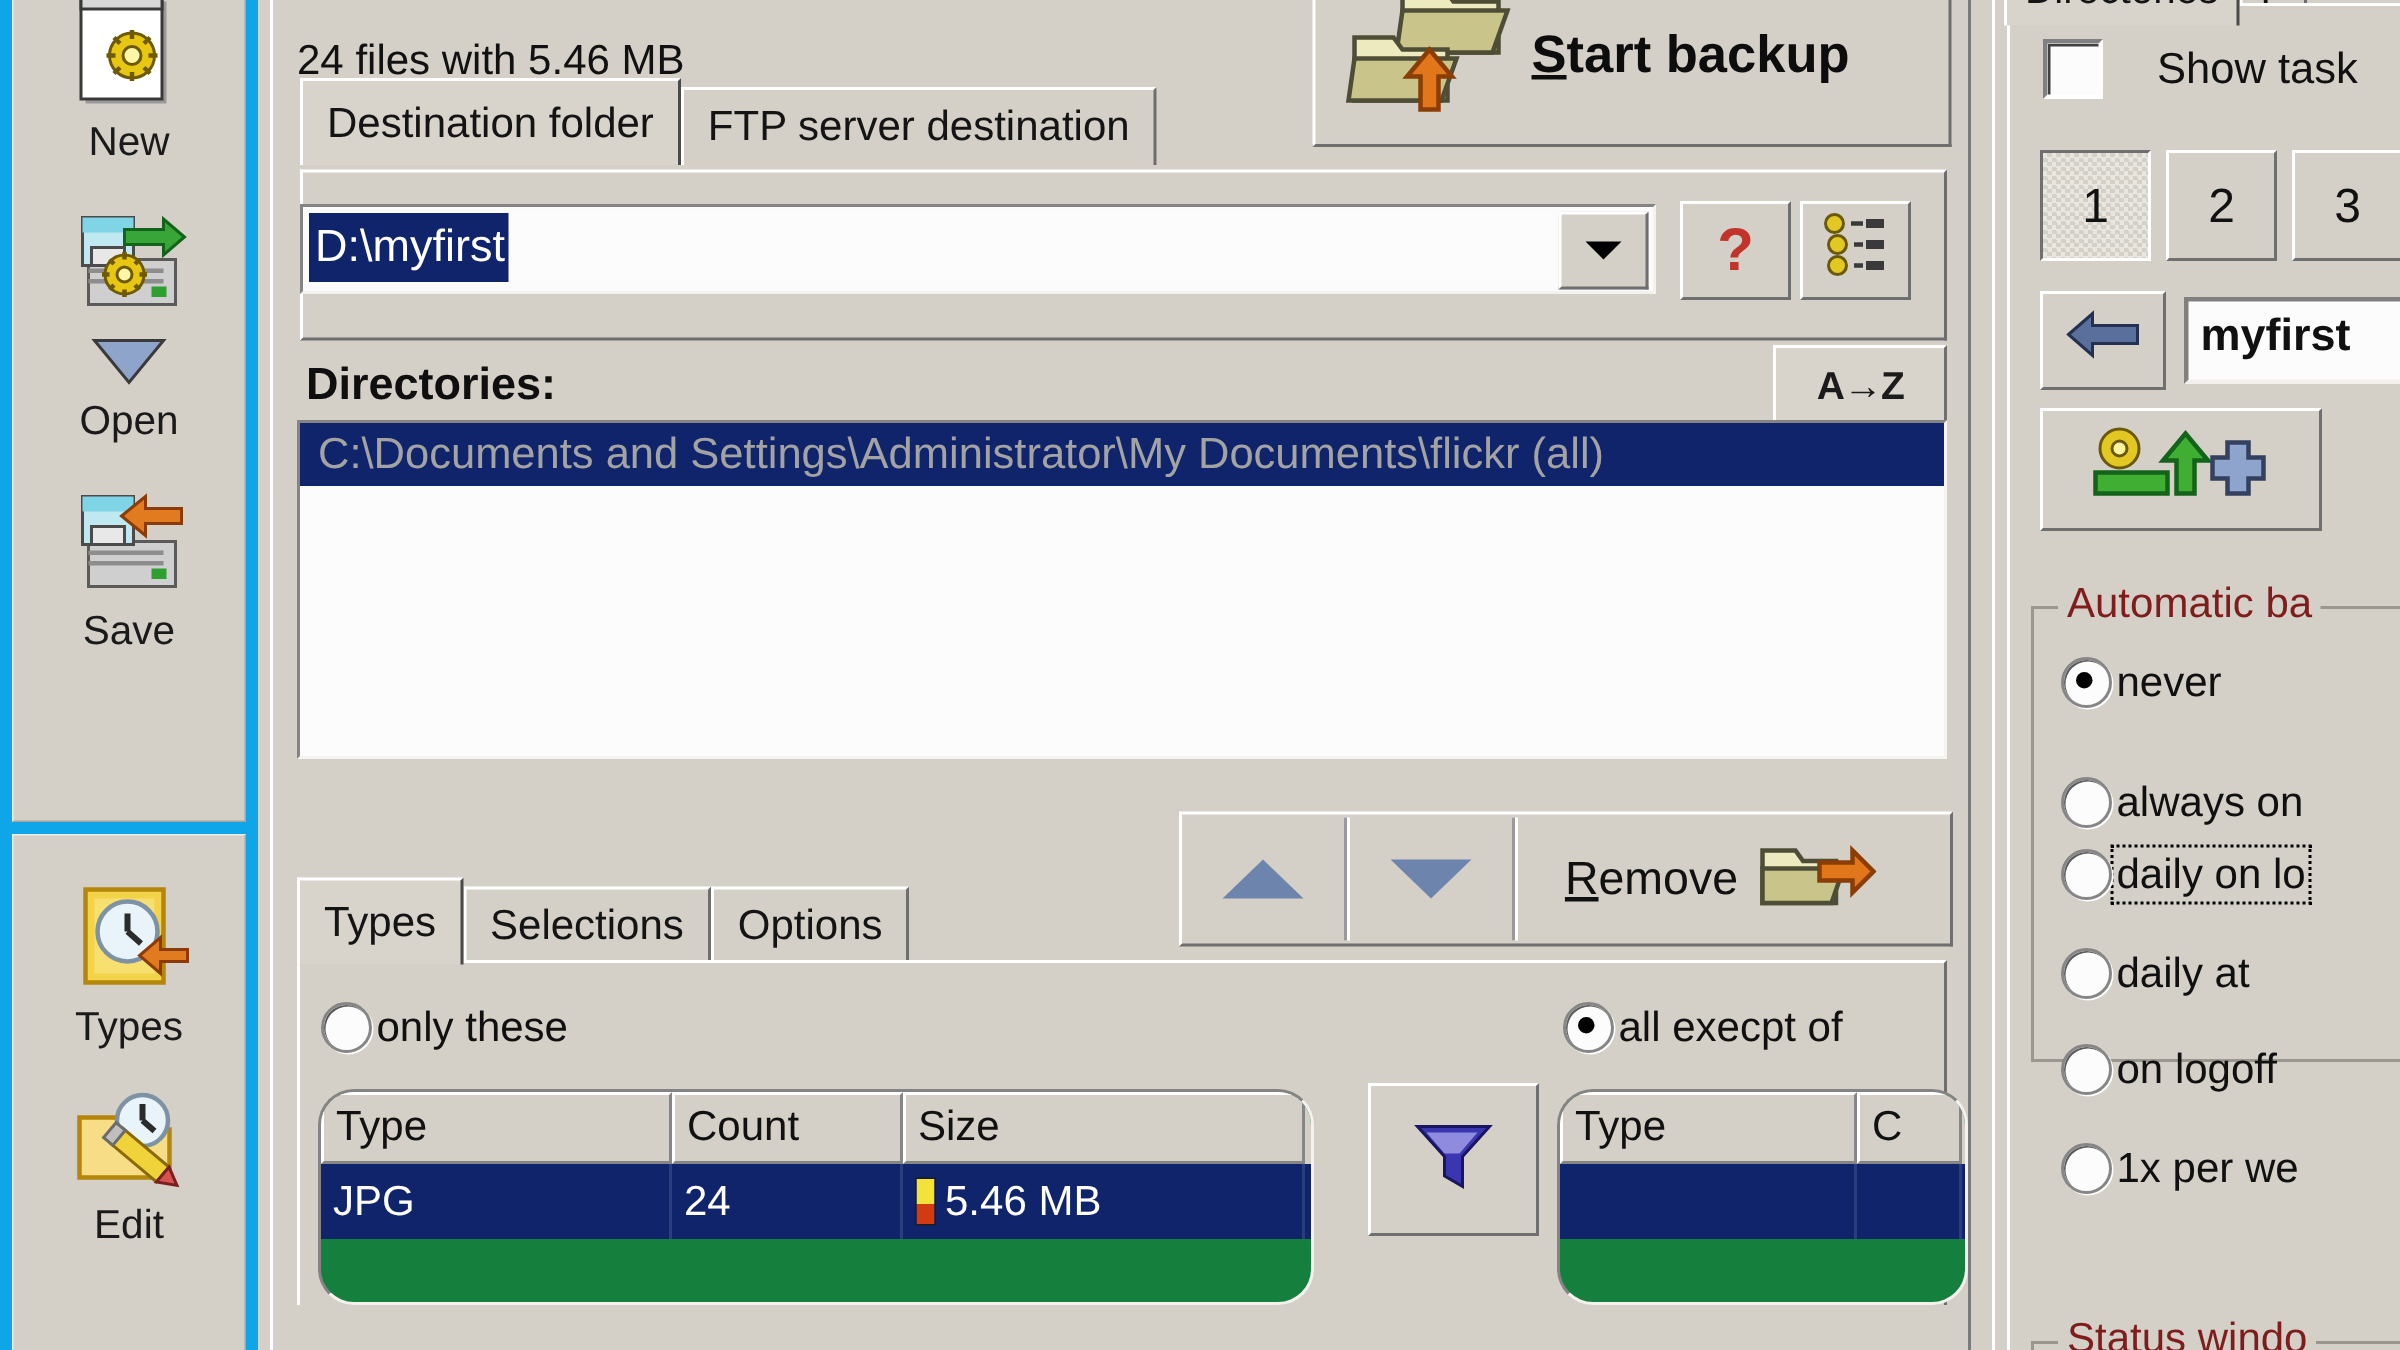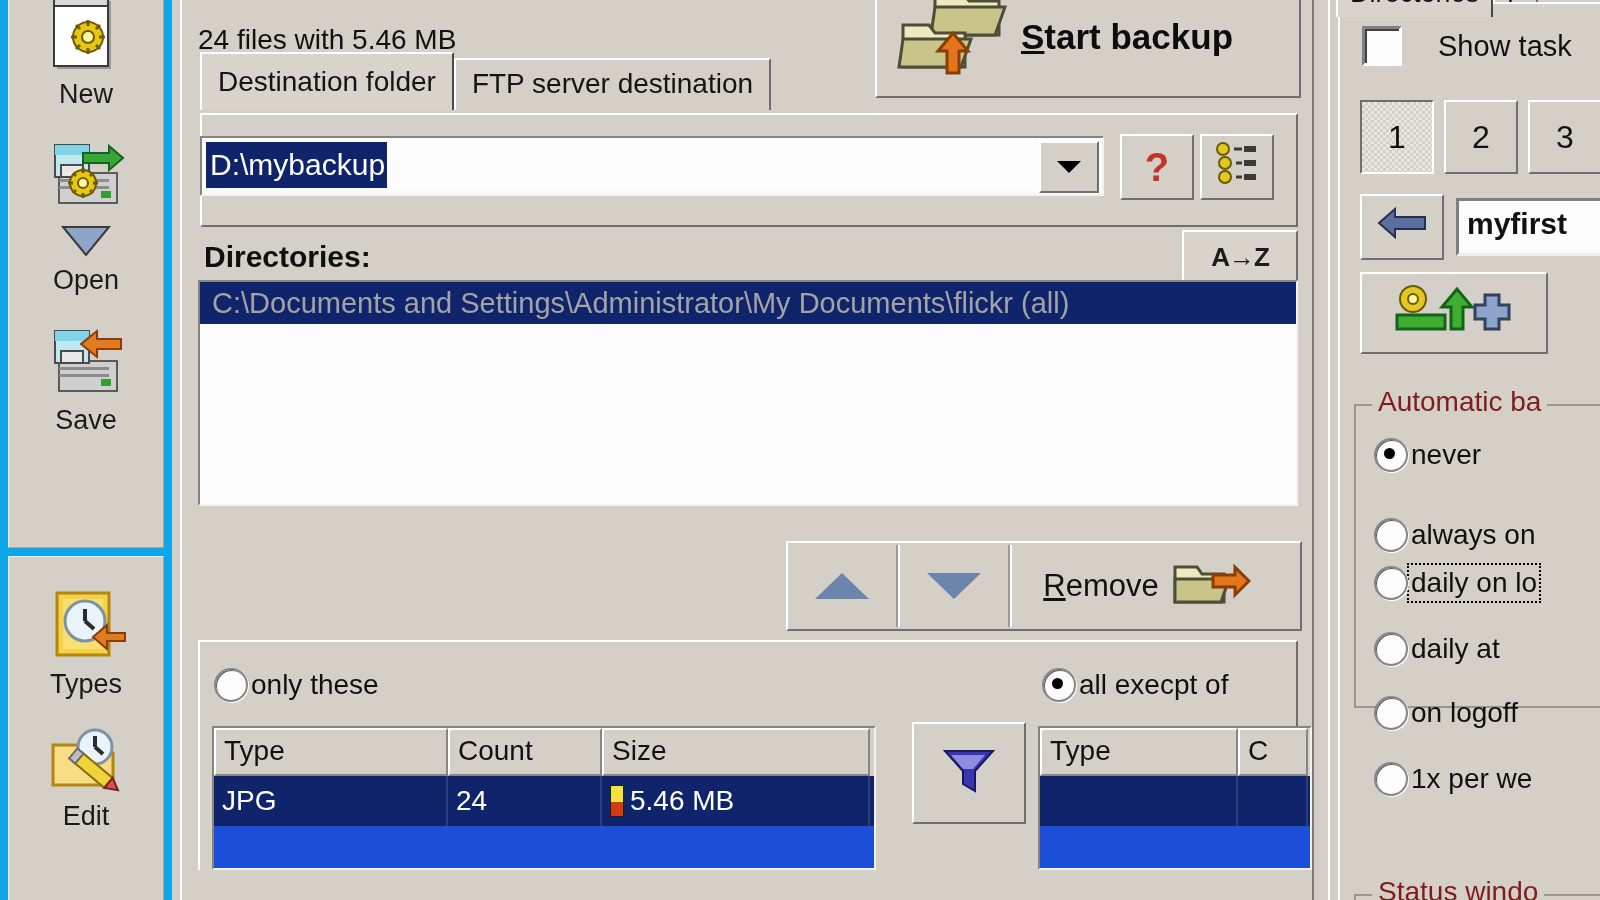--- a/index.html
+++ b/index.html
@@ -176,24 +176,25 @@
   }
   .radio.on::after{
     content:"";position:absolute;left:8px;top:8px;width:11px;height:11px;
     border-radius:50%;background:#000;
   }
   .radio-row{display:flex;align-items:center;gap:3px;}
   .radio-row .txt{font-size:28px;color:#101010;}
 
   
   .grid{
-    position:absolute;background:#1d4ed8;
+    position:absolute;background:#15803d;
     border-top:2px solid #848484;border-left:2px solid #848484;
     border-right:2px solid #f4f2ee;border-bottom:2px solid #f4f2ee;
     overflow:hidden;
+    border-radius:24px;
   }
   .gh{display:flex;height:48px;background:#d4d0c8;}
   .gh .c{
     background:#d4d0c8;
     border-top:2px solid #ffffff;border-left:2px solid #ffffff;
     border-right:2px solid #868686;border-bottom:2px solid #868686;
     font-size:28px;line-height:42px;padding-left:8px;color:#111;
     box-sizing:border-box;overflow:hidden;white-space:nowrap;
   }
   .gr{display:flex;height:50px;background:#10246b;color:#ffffff;}
@@ -381,21 +382,21 @@
       <div class="lbl"><span class="ul">S</span><span></span>tart backup</div>
     </div>
 
     <div class="tabstrip" style="left:18px;top:84px;">
       <span class="tab active">Destination folder</span><span class="tab">FTP server destination</span>
     </div>
     <div class="tabbody" style="left:18px;top:145px;width:1094px;height:110px;"></div>
 
     <div id="combo" class="sunken-flat">
       <div class="field">
-        <span class="sel">D:\mybackup</span>
+        <span class="sel">D:\myfirst</span>
       </div>
       <div class="arrow">
           <div class="tri-down"></div>
         </div>
     </div>
 
     <div class="sqbtn" style="left:938px;top:166px;width:70px;height:62px;">
       <span style="color:#c0342a;font-size:40px;font-weight:bold;">?</span>
     </div>
     <div class="sqbtn" style="left:1018px;top:166px;width:70px;height:62px;">
@@ -434,20 +435,23 @@
         <span>
           <svg width="78" height="52" viewBox="0 0 78 52">
             <path d="M2 10 h22 l5 7 h22 v28 h-49 z" fill="#edeabf" stroke="#4e4e36" stroke-width="3"></path>
             <path d="M2 22 h54 l-8 23 h-46 z" fill="#c9c58a" stroke="#4e4e36" stroke-width="3"></path>
             <path d="M40 18 h22 v-8 l14 14 l-14 14 v-8 h-22 z" fill="#e2761b" stroke="#8a3d05" stroke-width="3"></path>
           </svg>
         </span>
       </div>
     </div>
 
+    <div id="lowtabs" class="tabstrip">
+      <span class="tab active">Types</span><span class="tab">Selections</span><span class="tab">Options</span>
+    </div>
 
     <div id="lowpanel">
       <div class="radio-row" style="position:absolute;left:14px;top:26px;">
         <span class="radio"></span>
         <span class="txt">only these</span>
       </div>
       <div class="radio-row" style="position:absolute;left:842px;top:26px;">
         <span class="radio on"></span>
         <span class="txt">all execpt of</span>
       </div>

